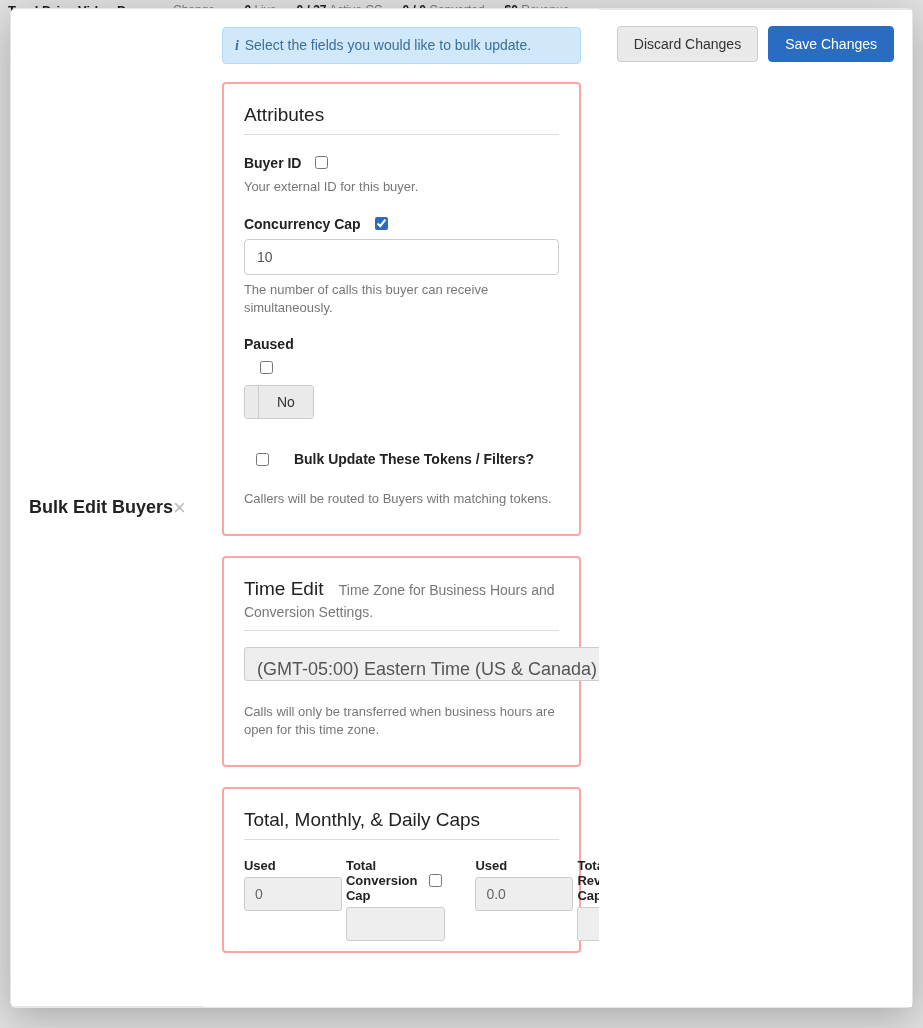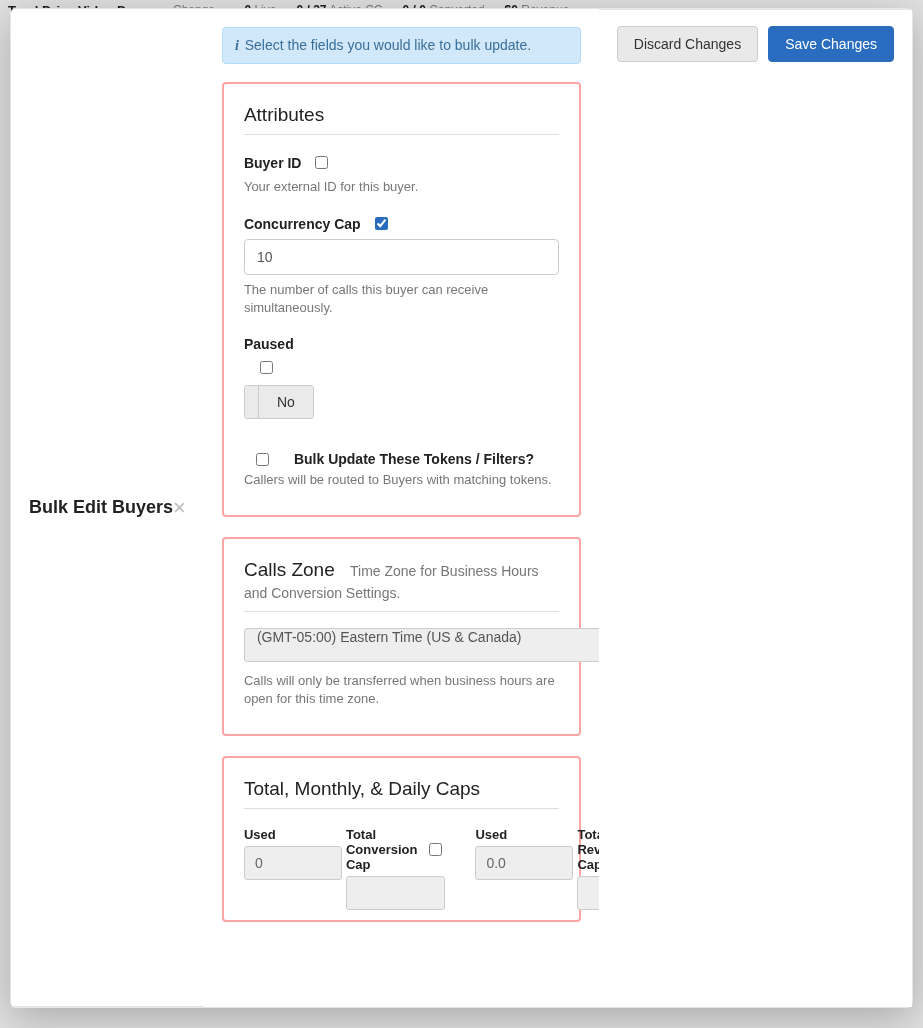--- a/index.html
+++ b/index.html
@@ -196,23 +196,23 @@
     flex: 0 0 680px;
     position: relative;
   }
   .select-mimic {
     height: 34px;
     width: 100%;
     background: #eee;
     border: 1px solid #ccc;
     border-radius: 3px;
     display: flex;
-    align-items: flex-start;
+    align-items: flex-end;
     padding: 0 30px 0 12px;
-    font-size: 14px;
+    font-size: 18px;
     color: #555;
     position: relative;
   }
   .select-mimic .arrow {
     position: absolute;
     right: 10px;
     top: 50%;
     transform: translateY(-50%);
     width: 0; height: 0;
     border-left: 5px solid transparent;
@@ -357,38 +357,38 @@
             <div class="nub"></div>
             <div class="lab">No</div>
           </div>
         </div>
       </div>
 
       <div class="tokens-row">
         <input type="checkbox" style="margin-left: 12px;">
         <label>Bulk Update These Tokens / Filters?</label>
       </div>
-      <div class="help" style="margin-top:2px;">Callers will be routed to Buyers with matching tokens.</div>
+      <div class="help" style="margin-top:21px;">Callers will be routed to Buyers with matching tokens.</div>
     </div>
 
     <div class="panel">
       <h2>
-        <span>Calls Zone</span>
+        <span>Time Edit</span>
         <span class="subtitle">Time Zone for Business Hours and Conversion Settings.</span>
       </h2>
       <div class="tz-row">
         <div class="select-wrap">
           <div class="select-mimic">
             <span>(GMT-05:00) Eastern Time (US &amp; Canada)</span>
             <span class="arrow"></span>
           </div>
         </div>
         <input type="checkbox" style="">
       </div>
-      <div class="help" style="margin-top:10px;">Calls will only be transferred when business hours are open for this time zone.</div>
+      <div class="help" style="margin-top:22px;">Calls will only be transferred when business hours are open for this time zone.</div>
     </div>
 
     <div class="panel" style="padding-bottom:10px;">
       <h2>Total, Monthly, &amp; Daily Caps</h2>
       <div class="caps-row">
         <div class="caps-group">
           <div class="caps-used">
             <div class="caps-label">Used</div>
             <input class="caps-field" value="0" style="">
           </div>

